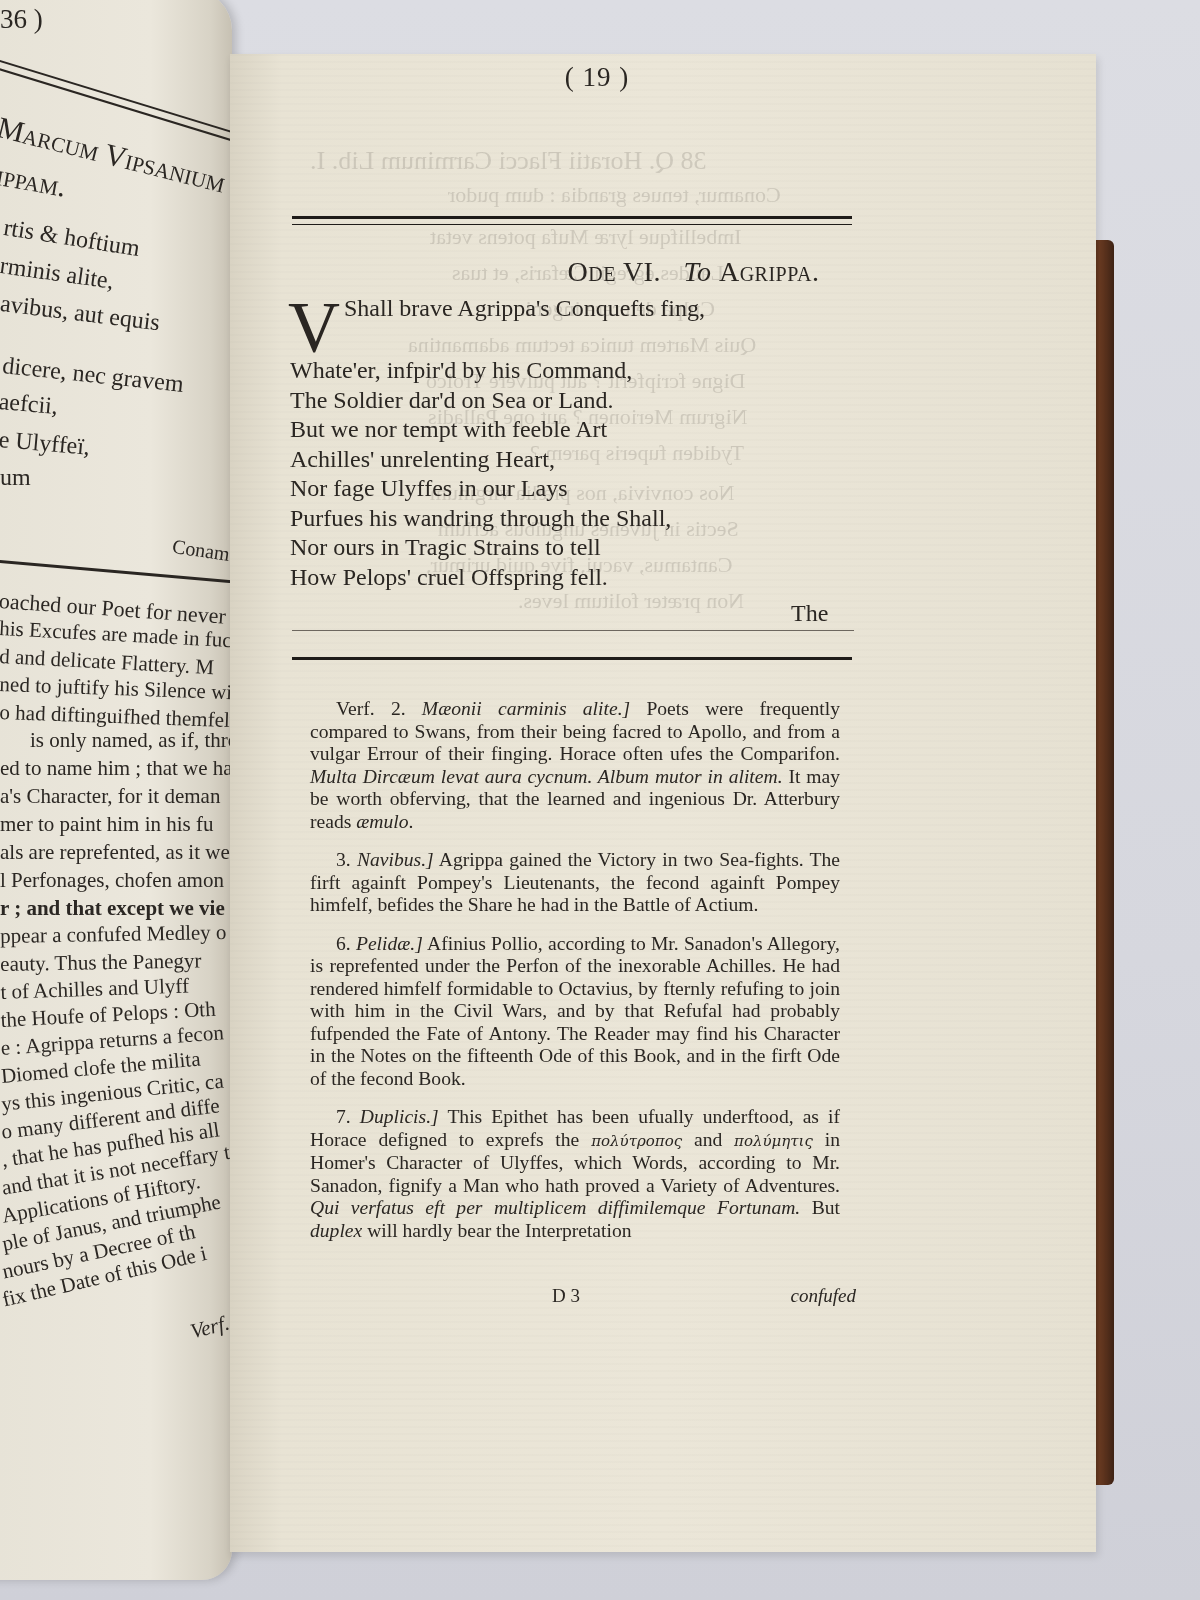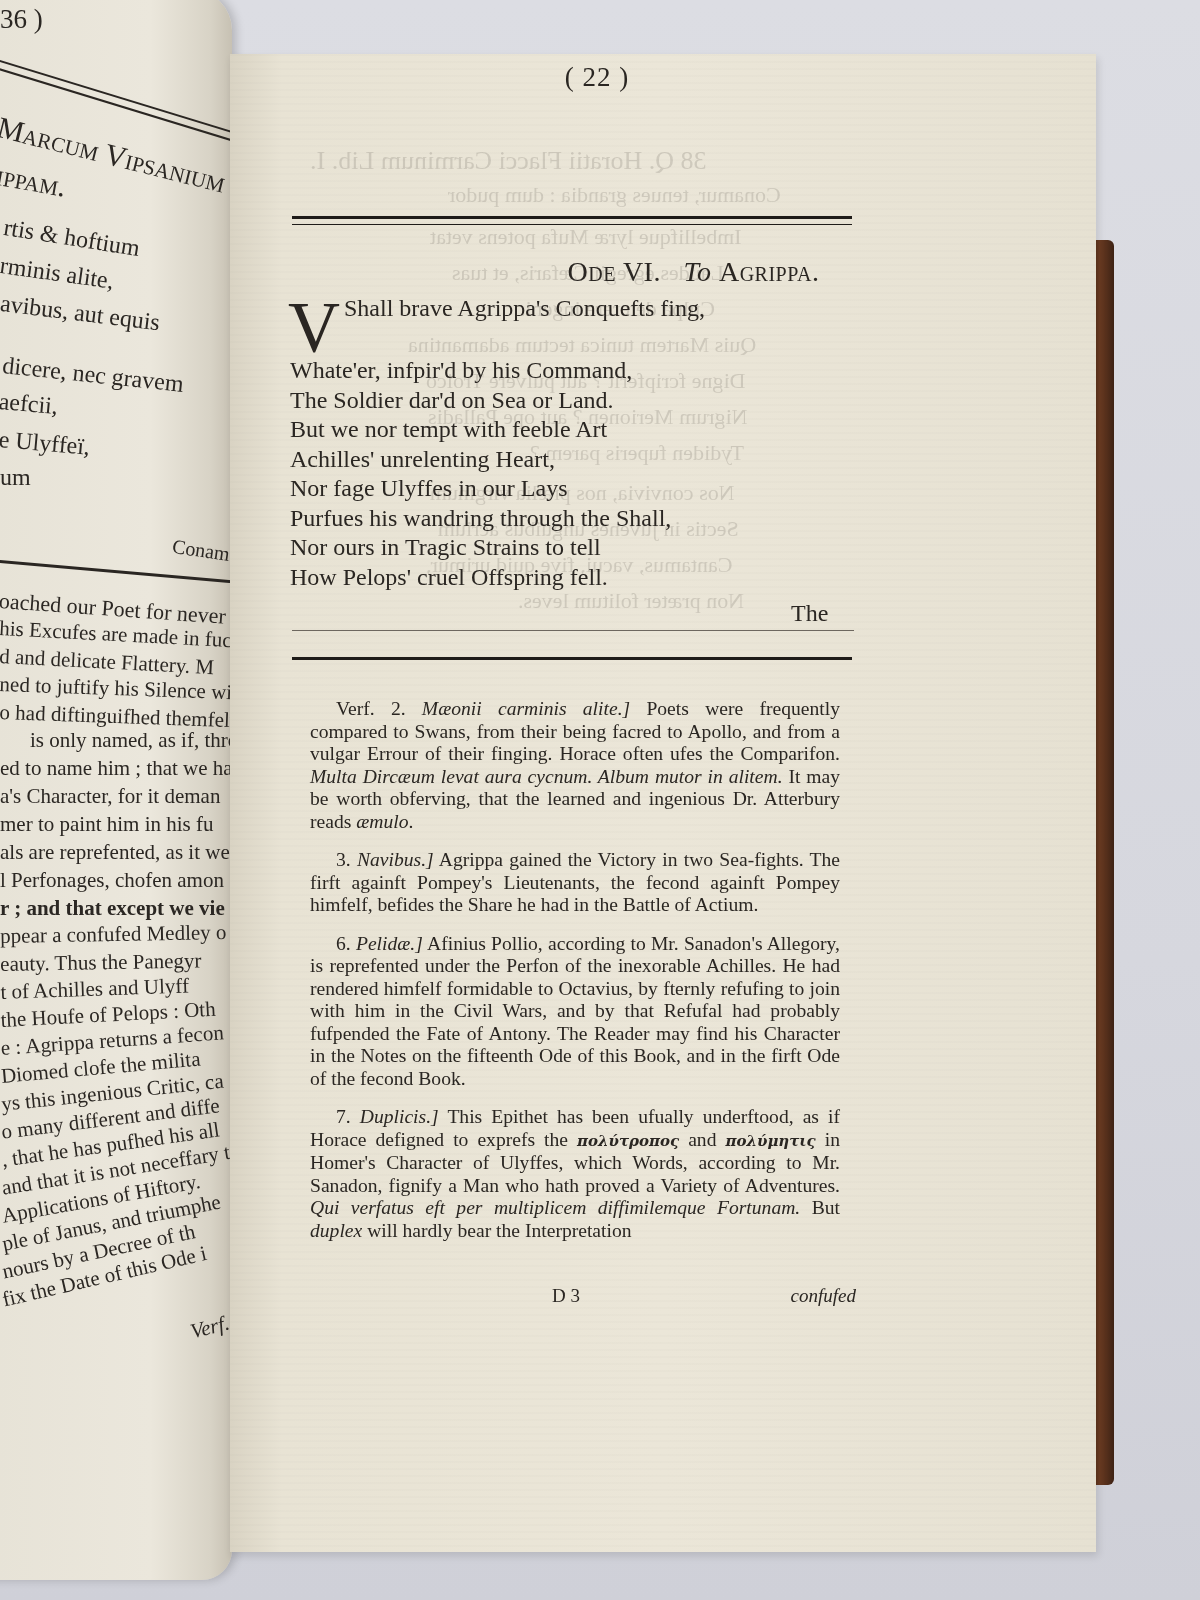--- a/index.html
+++ b/index.html
@@ -50,21 +50,21 @@
       float: left; font-size: 72px; line-height: 58px; margin: 4px 4px 0 -2px; font-weight: normal;
     }
     .poem .first-rest { letter-spacing: 0.3px; }
     .catchword { position: absolute; left: 561px; top: 546px; font-size: 24px; }
     .notes {
       position: absolute; left: 64px; top: 628px; width: 562px;
       font-size: 19.6px; line-height: 22.5px; text-align: justify;
     }
     .notes p { margin: 16px; text-indent: 26px; }
     .notes em { font-style: italic; }
-    .notes .greek { font-family: "DejaVu Serif", serif; font-style: italic; font-size: 15px; font-weight: bold; }
+    .notes .greek { font-family: "DejaVu Serif", serif; font-style: italic; font-size: 15px; }
     .signature { position: absolute; left: 64px; top: 1231px; width: 562px; height: 24px; font-size: 19px; }
     .signature .sig { position: absolute; left: 258px; top: 0; }
     .signature .cw { position: absolute; right: 0; top: 0; font-style: italic; }
 
     
     .left-page {
       position: absolute; left: -40px; top: -10px; width: 272px; height: 1590px;
       background: linear-gradient(90deg, #e6e2d6 0%, #ebe7dc 70%, #d8d3c6 92%, #c7c1b3 100%);
       border-radius: 0 40px 30px 0;
       box-shadow: 4px 0 10px rgba(0,0,0,0.18);
@@ -140,21 +140,21 @@
     <span class="show-through" style="left:178px;top:278px;">Quis Martem tunica tectum adamantina</span>
     <span class="show-through" style="left:196px;top:314px;">Digne fcripferit ? aut pulvere Troico</span>
     <span class="show-through" style="left:198px;top:350px;">Nigrum Merionen ? aut ope Palladis</span>
     <span class="show-through" style="left:300px;top:386px;">Tydiden fuperis parem ?</span>
     <span class="show-through" style="left:200px;top:426px;">Nos convivia, nos prælia virginum</span>
     <span class="show-through" style="left:208px;top:462px;">Sectis in juvenes unguibus acrium</span>
     <span class="show-through" style="left:196px;top:498px;">Cantamus, vacui, five quid urimur,</span>
     <span class="show-through" style="left:288px;top:534px;">Non præter folitum leves.</span>
   </div>
 
-  <div class="page-number">( 22 )</div>
+  <div class="page-number">( 19 )</div>
   <div class="rule-double rule-top"></div>
 
   <div class="ode-title">
     <span class="sc">Ode VI.</span>&nbsp;&nbsp;
     <span class="it">To</span>
     <span class="sc">Agrippa.</span>
   </div>
 
   <div class="poem">
     <span class="dropcap">V</span>

